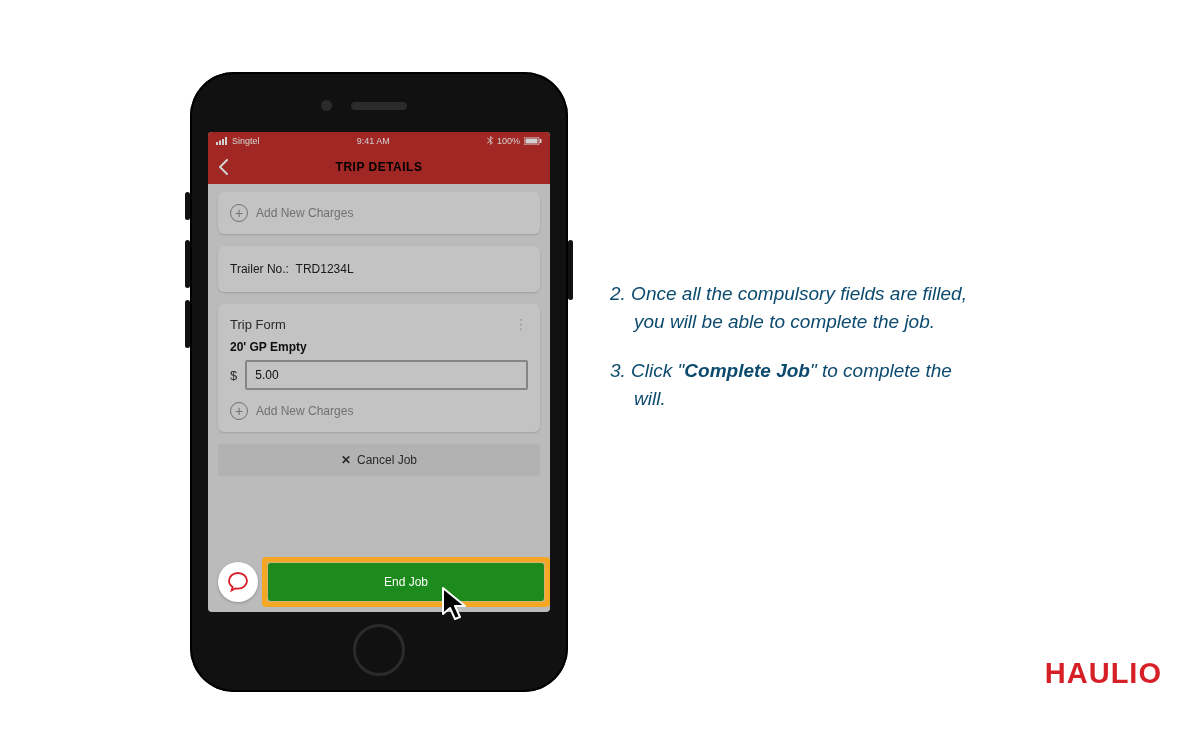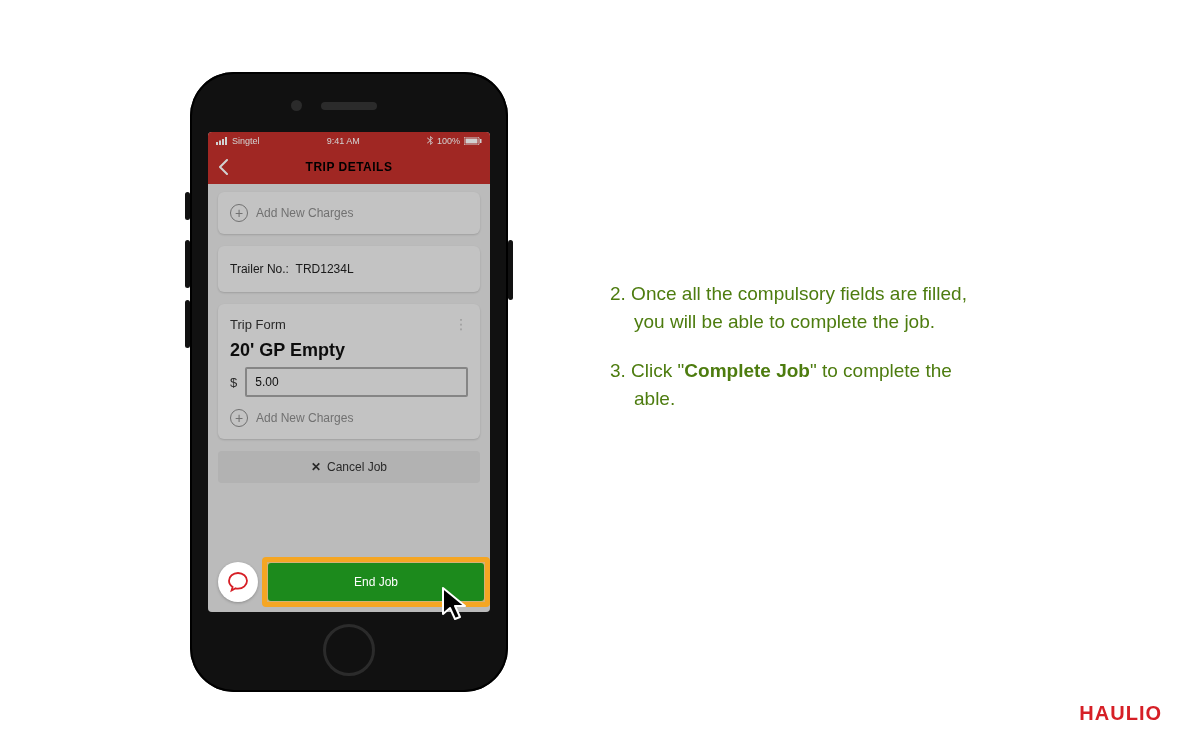--- a/index.html
+++ b/index.html
@@ -10,21 +10,21 @@
     font-family: -apple-system, BlinkMacSystemFont, "Segoe UI", Helvetica, Arial, sans-serif;
     position: relative;
     overflow: hidden;
   }
 
   
   .phone {
     position: absolute;
     left: 190px;
     top: 72px;
-    width: 318px;
+    width: 378px;
     height: 620px;
     background: #111;
     border-radius: 44px;
     box-shadow: 0 0 0 2px #000 inset;
     padding-left: 28px;
   }
   .phone-side-btn {
     position: absolute;
     background: #111;
     border-radius: 3px;
@@ -161,21 +161,21 @@
   .trailer-card b { font-weight: 400; }
 
   .trip-card {
     padding: 12px 12px 10px 12px;
   }
   .trip-header {
     display:flex; justify-content:space-between; align-items:center;
     font-size: 13px; color:#333; margin-bottom:8px;
   }
   .kebab { color:#bbb; font-size:14px; }
-  .trip-type { font-size: 18px; font-weight:700; margin-bottom:6px; color:#111;}
+  .trip-type { font-size: 12px; font-weight:700; margin-bottom:6px; color:#111;}
   .amount-row { display:flex; align-items:center; gap:8px; margin-bottom:10px;}
   .amount-row .dollar { font-size:13px; color:#333; }
   .amount-input {
     flex:1;
     border:2px solid #a3a3a3;
     background:#eeeeee;
     padding:6px 8px;
     font-size:12px;
     border-radius:2px;
     color:#111;
@@ -252,31 +252,32 @@
   }
 
   
   .instructions {
     position:absolute;
     left: 610px;
     top: 280px;
     width: 480px;
     font-size: 19px;
     line-height: 1.45;
-    color:#4d7c0f;
+    color:#0c4a6e;
+    font-style:italic;
   }
   .instructions p { margin-bottom: 22px; }
   .instructions .indent { padding-left: 24px; display:block;}
 
   .logo {
     position:absolute;
     right: 38px;
-    bottom: 13px;
+    bottom: 48px;
     font-weight: 800;
-    font-size: 20px;
+    font-size: 29px;
     letter-spacing: 1px;
     color:#d61f26;
     font-family: Arial, sans-serif;
     text-align: right;
   }
 </style>
 </head>
 <body>
 
 <div class="phone">
@@ -390,19 +391,19 @@
   </svg>
 </div>
 
 <div class="instructions">
   <p>
     <span>2. Once all the compulsory fields are filled,</span><br>
     <span class="indent">you will be able to complete the job.</span>
   </p>
   <p>
     <span>3. Click "</span><b>Complete Job</b><span>" to complete the</span><br>
-    <span class="indent">able.</span>
+    <span class="indent">will.</span>
   </p>
 </div>
 
 <div class="logo">
   <span>HAULIO</span>
 </div>
 
 </body></html>

